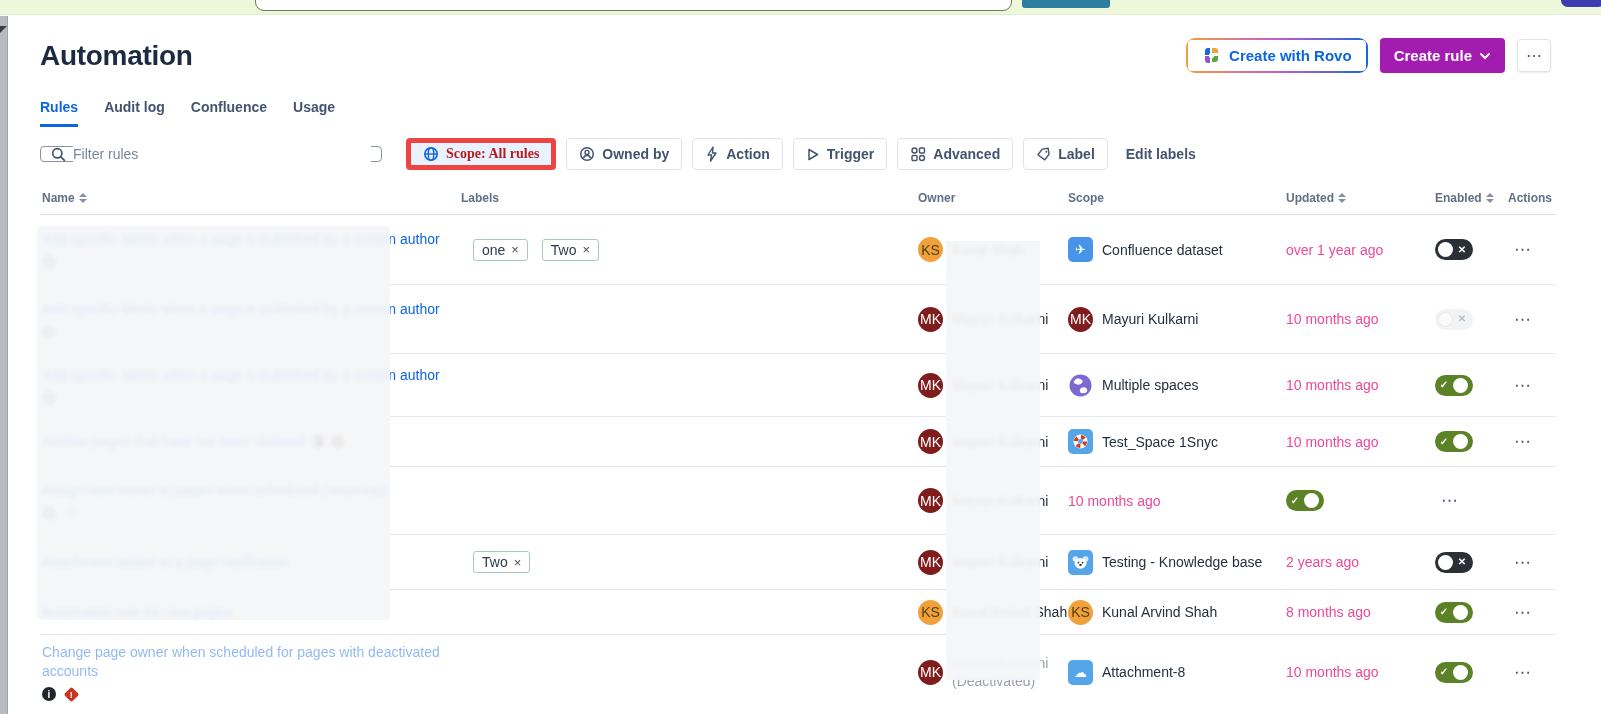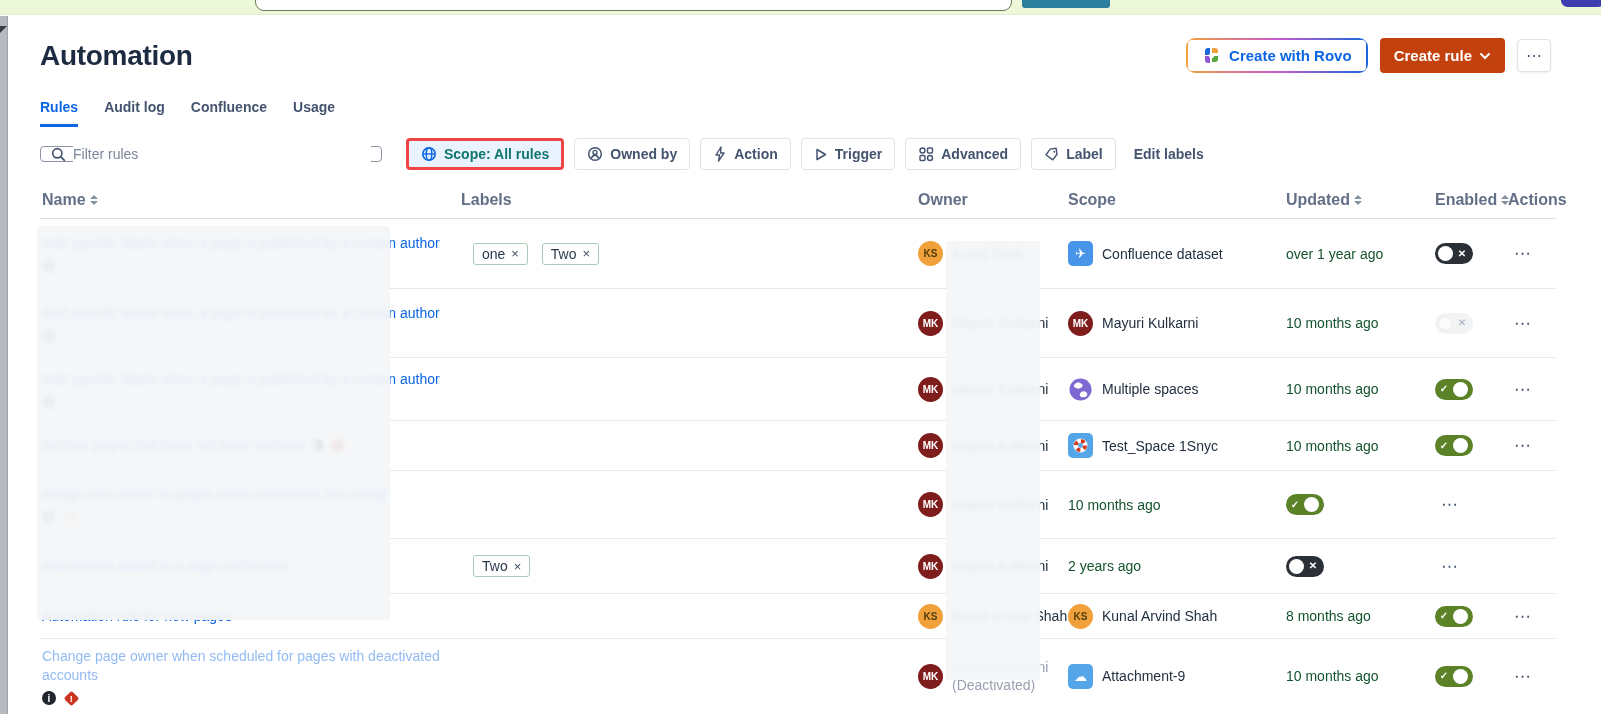--- a/index.html
+++ b/index.html
@@ -28,21 +28,21 @@
   
   .page-header { display:flex; align-items:center; justify-content:space-between;
     margin:22px 45px 0 0; }
   .page-title { font-size:28px; font-weight:bold; color:#1c2b41; letter-spacing:-0.3px; }
   .header-actions { display:flex; align-items:center; gap:12px; }
   .rovo-wrap { padding:2px; border-radius:9px;
     background:linear-gradient(90deg,#f0a13b,#c65ccc,#1868db); }
   .btn-rovo { display:flex; align-items:center; gap:8px; background:#fff;
     border:none; border-radius:4px; padding:6px 14px; font-size:15px; color:#0c66e4;
     font-weight:600; cursor:pointer; }
-  .btn-primary { display:flex; align-items:center; gap:7px; background:#c2410c;
+  .btn-primary { display:flex; align-items:center; gap:7px; background:#a21caf;
     color:#fff; border:none; border-radius:4px; padding:9px 14px; font-size:15px;
     font-weight:600; cursor:pointer; }
   .btn-more { width:34px; height:33px; background:#fff; border:1px solid #dfe2e7;
     border-radius:4px; font-size:16px; color:#44546f; cursor:pointer; line-height:1;
     box-shadow:0 1px 2px rgba(9,30,66,.08); }
 
   
   .tabs { display:flex; gap:26px; margin-top:26px; }
   .tab { font-size:14px; font-weight:600; color:#44546f; padding-bottom:9px;
     cursor:pointer; }
@@ -51,32 +51,32 @@
   
   .filter-bar { display:flex; align-items:center; gap:10px; margin-top:11px; }
   .filter-input { display:flex; align-items:center; gap:7px; width:342px; height:16px;
     border:1px solid #8c94a4; border-radius:4px; padding:0 10px; background:#fff; }
   .filter-input input { border:none; outline:none; font-size:14px; width:100%;
     color:#172b4d; font-family:"Liberation Sans",sans-serif; }
   .filter-input input::placeholder { color:#7a869a; }
   .chip-btn { display:flex; align-items:center; gap:7px; height:32px; padding:0 12px;
     background:#fff; border:1px solid #dfe2e7; border-radius:4px; font-size:14px;
     font-weight:600; color:#44546f; cursor:pointer; white-space:nowrap; }
-  .chip-btn.selected { background:#e9f2ff; border:3px solid #ef4444; color:#0f766e; }
+  .chip-btn.selected { background:#e9f2ff; border:5px solid #ef4444; color:#b91c1c;font-family:Liberation Serif, serif; }
   .chip-btn.selected { margin-left:14px; }
   .text-btn { border:none; background:none; font-size:14px; font-weight:600;
     color:#44546f; cursor:pointer; margin-left:8px; }
 
   
   .rules-table { margin-top:14px; width:1516px; }
   .t-row { display:grid;
     grid-template-columns:421px 457px 150px 218px 149px 73px 48px;
     align-items:center; border-bottom:1px solid #e7e9ec; }
   .t-head { border-bottom:1px solid #d9dce1; }
-  .t-head .cell { font-size:16px; font-weight:700; color:#626f86; padding:7px 0 9px 0;
+  .t-head .cell { font-size:12px; font-weight:700; color:#626f86; padding:7px 0 9px 0;
     display:flex; align-items:center; gap:4px; }
   .cell { padding:8px 0; font-size:14px; }
   .cell.pad { padding-left:2px; }
   .sort { display:inline-flex; flex-direction:column; gap:2px; }
   .sort i { width:0; height:0; border-left:4px solid transparent;
     border-right:4px solid transparent; display:block; }
   .sort .up { border-bottom:4px solid #8590a2; }
   .sort .dn { border-top:4px solid #8590a2; }
 
   .rule-name { color:#0c66e4; line-height:19px; max-width:385px; cursor:pointer; }
@@ -95,32 +95,32 @@
     background:linear-gradient(90deg,#fff 38%,#1d2125 38%); border:1px solid #1d2125; }
 
   .label-chip { display:inline-flex; align-items:center; gap:6px; border:1px solid #a7cdb4;
     border-radius:3px; background:#fff; padding:2px 8px; font-size:14px; color:#2b3a4d;
     margin-right:10px; cursor:default; }
   .label-chip .x { color:#3c4a5c; font-size:13px; cursor:pointer; }
   .labels-cell { padding-left:12px; }
 
   .owner-cell, .scope-cell { display:flex; align-items:center; gap:9px; }
   .avatar { width:25px; height:25px; border-radius:50%; display:inline-flex;
-    align-items:center; justify-content:center; font-size:10px; font-weight:bold;
+    align-items:center; justify-content:center; font-size:14px; font-weight:normal;
     flex:none; }
   .av-ks { background:#f0a13c; color:#53400a; }
   .av-mk { background:#7f1d1d; color:#fff; }
   .tile { width:25px; height:25px; border-radius:5px; display:inline-flex;
     align-items:center; justify-content:center; flex:none; color:#fff; font-size:13px; }
   .tile-plane { background:#4794e8; }
   .tile-blue { background:#55a6e8; }
   .scope-label { color:#22303f; }
   .owner-name { color:#22303f; white-space:nowrap; }
   .owner-name.deactivated { color:#98a1b0; line-height:18px; }
-  .updated-cell { color:#14532d; }
+  .updated-cell { color:#ec4899; }
 
   
   .toggle { width:38px; height:21px; border-radius:11px; display:inline-flex;
     align-items:center; padding:0 3px; gap:3px; cursor:pointer; }
   .toggle .knob { width:15px; height:15px; border-radius:50%; background:#fff; flex:none; }
   .toggle .mark { font-size:10px; font-weight:bold; line-height:1; width:12px;
     text-align:center; }
   .toggle.on { background:#5b8227; }
   .toggle.on .mark { color:#fff; }
   .toggle.off { background:#2b3036; }
@@ -474,20 +474,33 @@
       <div class="cell labels-cell">
         <span class="label-chip">
           <span>Two</span>
           <span class="x">×</span>
         </span>
       </div>
       <div class="cell owner-cell">
         <span class="avatar av-mk">MK</span>
         <span class="owner-name">Mayuri Kulkarni</span>
       </div>
+      <div class="cell scope-cell">
+        <span class="tile tile-blue">
+          <svg width="17" height="17" viewBox="0 0 17 17">
+              <circle cx="3.4" cy="5" r="2.8" fill="#dceefb"></circle>
+              <circle cx="13.6" cy="5" r="2.8" fill="#dceefb"></circle>
+              <ellipse cx="8.5" cy="9.3" rx="6" ry="5.4" fill="#fff"></ellipse>
+              <circle cx="6.4" cy="8.6" r="0.9" fill="#2b3036"></circle>
+              <circle cx="10.6" cy="8.6" r="0.9" fill="#2b3036"></circle>
+              <ellipse cx="8.5" cy="11" rx="1.4" ry="1.1" fill="#2b3036"></ellipse>
+            </svg>
+        </span>
+        <span class="scope-label">Testing - Knowledge base</span>
+      </div>
       <div class="cell updated-cell">2 years ago</div>
       <div class="cell">
         <span class="toggle off">
             <span class="knob"></span>
             <span class="mark">✕</span>
           </span>
       </div>
       <div class="cell">
         <button class="row-more">⋯</button>
       </div>
@@ -528,21 +541,21 @@
             </span>
         </div>
       </div>
       <div class="cell labels-cell"></div>
       <div class="cell owner-cell">
         <span class="avatar av-mk">MK</span>
         <span class="owner-name deactivated" style="white-space:normal">Mayuri Kulkarni (Deactivated)</span>
       </div>
       <div class="cell scope-cell">
         <span class="tile tile-blue">☁</span>
-        <span class="scope-label">Attachment-9</span>
+        <span class="scope-label">Attachment-8</span>
       </div>
       <div class="cell updated-cell">10 months ago</div>
       <div class="cell">
         <span class="toggle on">
             <span class="mark">✓</span>
             <span class="knob"></span>
           </span>
       </div>
       <div class="cell">
         <button class="row-more">⋯</button>

